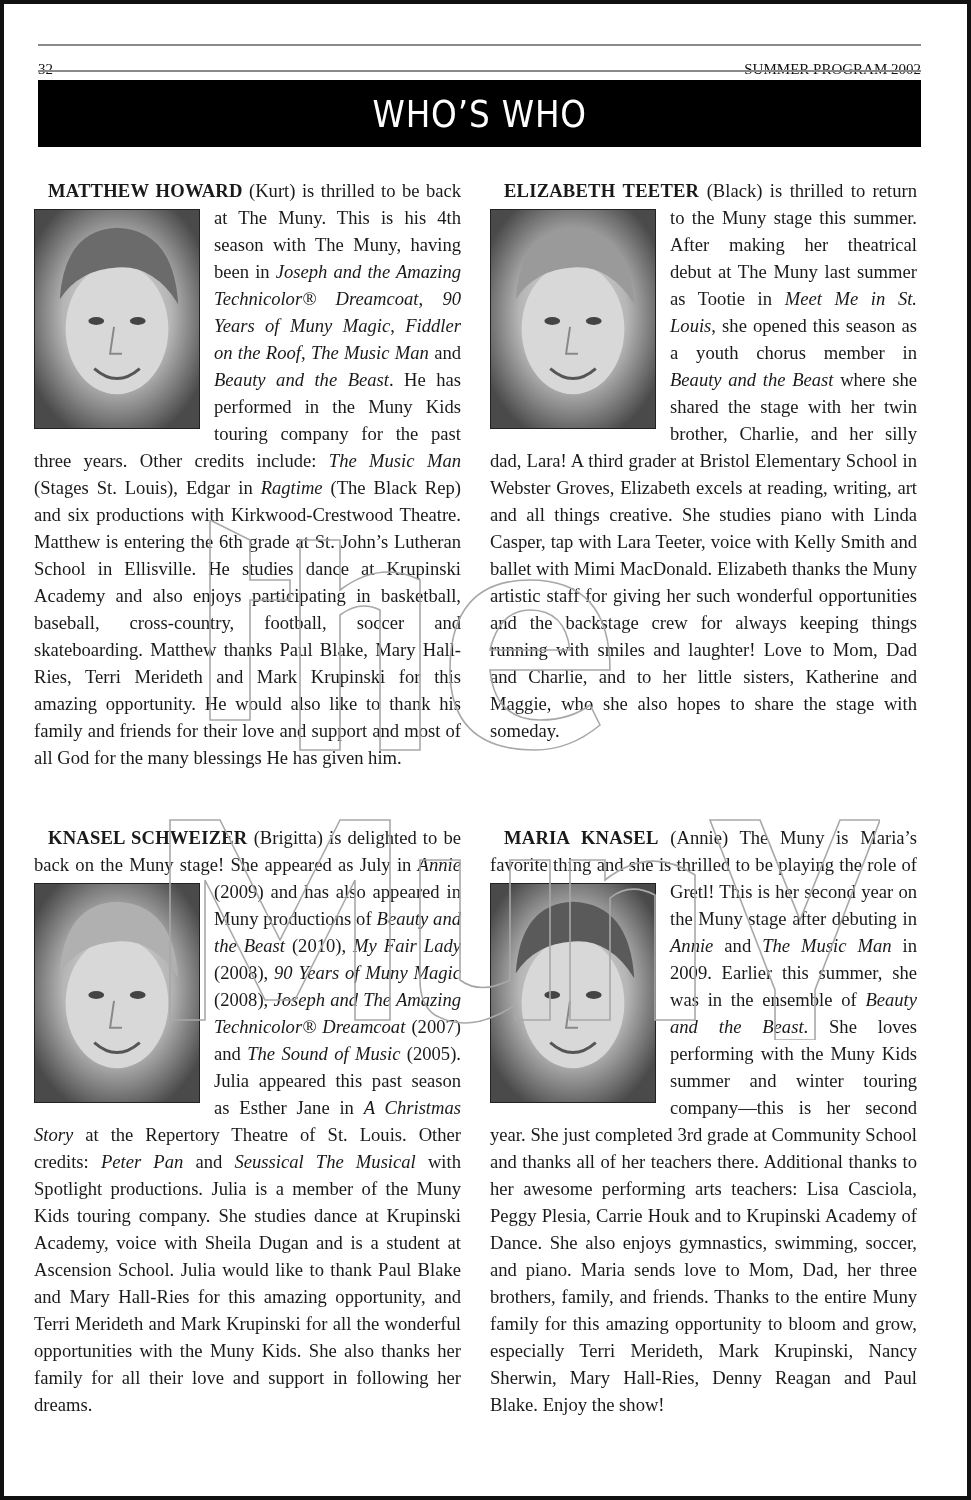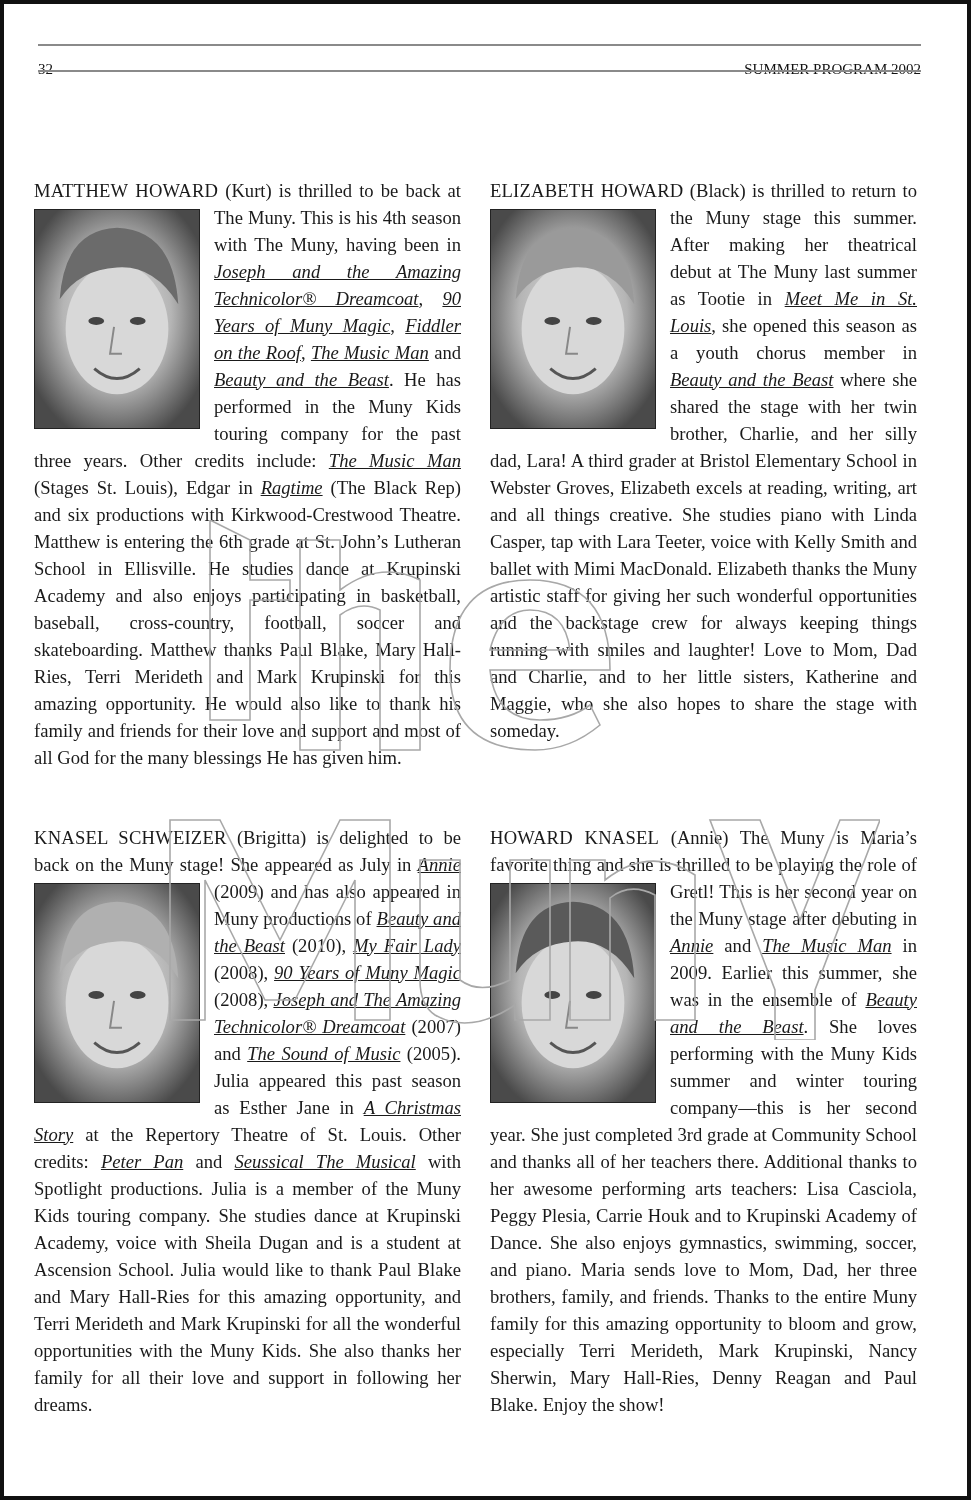--- a/index.html
+++ b/index.html
@@ -5,36 +5,39 @@
   html, body { margin: 0; padding: 0; background: #fff; }
   body { width: 971px; height: 1500px; position: relative; overflow: hidden; }
   .frame { position: absolute; left: 0; top: 0; width: 963px; height: 1492px; border: 4px solid #111; background: #fff; }
   .hdr-line { position: absolute; left: 34px; width: 883px; height: 2px; background: #8a8a8a; }
   .hdr-text { position: absolute; top: 57px; font-family: Liberation Serif, serif; font-size: 15px; color: #111; }
   .banner { position: absolute; left: 34px; top: 76px; width: 883px; height: 67px; background: #000; display: flex; align-items: center; justify-content: center; }
   .banner-title { color: #fff; font-family: "DejaVu Sans", sans-serif; font-size: 38px; letter-spacing: 1px; font-weight: normal; transform: scaleX(0.86); }
   .col { position: absolute; width: 427px; font-family: "Liberation Serif", serif; font-size: 18.6px; line-height: 27px; color: #1a1a1a; text-align: justify; }
   .col-left { left: 34px; }
   .col-right { left: 490px; }
-  .name { font-weight: normal; letter-spacing: 0.2px; }
+  .name { font-weight: bold; letter-spacing: 0.2px; margin-left: 14px; }
   .role { }
   .photo { float: left; width: 166px; height: 220px; margin: 5px 14px 4px 0; border: 1.5px solid #222; box-sizing: border-box; position: relative; overflow: hidden; }
   .photo svg { display: block; width: 100%; height: 100%; }
-  i { font-style: italic; text-decoration: underline; }
+  i { font-style: italic; }
   .watermark { position: absolute; left: 150px; top: 520px; width: 730px; height: 520px; pointer-events: none; }
 </style>
 </head>
 <body>
 
 <div class="frame">
   <div class="hdr-line" style="top:40px"></div>
   <div class="hdr-text" style="left:34px">32</div>
   <div class="hdr-text" style="right:46px">SUMMER PROGRAM 2002</div>
   <div class="hdr-line" style="top:66px"></div>
 
+  <div class="banner">
+    <span class="banner-title">WHO’S WHO</span>
+  </div>
 </div>
 
 <div class="col col-left" style="top:158px">
   <p>
     <span class="name">MATTHEW HOWARD</span>
     (<span class="role">Kurt</span>)<span class="seg-target"> is thrilled to be back at The Muny. This is his <span class="photo">
 <svg viewBox="0 0 166 220" preserveAspectRatio="none">
   <defs>
     <radialGradient id="g#6b6b6b" cx="50%" cy="48%" r="60%">
       <stop offset="0%" stop-color="#e6e6e6"></stop>
@@ -73,21 +76,21 @@
   <ellipse cx="104" cy="112" rx="8" ry="4" fill="#444"></ellipse>
   <path d="M80 118 L76 145 L88 145" fill="none" stroke="#888" stroke-width="2"></path>
   <path d="M60 160 Q83 180 106 160" fill="none" stroke="#555" stroke-width="3"></path>
 </svg>
         </span>as July in <i>Annie</i> (2009) and has also appeared in Muny productions of <i>Beauty and the Beast</i> (2010), <i>My Fair Lady</i> (2008), <i>90 Years of Muny Magic</i> (2008), <i>Joseph and The Amazing Technicolor® Dreamcoat</i> (2007) and <i>The Sound of Music</i> (2005). Julia appeared this past season as Esther Jane in <i>A Christmas Story</i> at the Repertory Theatre of St. Louis. Other credits: <i>Peter Pan</i> and <i>Seussical The Musical</i> with Spotlight productions. Julia is a member of the Muny Kids touring company. She studies dance at Krupinski Academy, voice with Sheila Dugan and is a student at Ascension School. Julia would like to thank Paul Blake and Mary Hall-Ries for this amazing opportunity, and Terri Merideth and Mark Krupinski for all the wonderful opportunities with the Muny Kids. She also thanks her family for all their love and support in following her dreams.</span>
   </p>
 </div>
 
 <div class="col col-right" style="top:158px">
   <p>
-    <span class="name">ELIZABETH HOWARD</span>
+    <span class="name">ELIZABETH TEETER</span>
     (<span class="role">Black</span>)<span class="seg-target"> is thrilled to return to the Muny stage this summer. <span class="photo">
 <svg viewBox="0 0 166 220" preserveAspectRatio="none">
   <defs>
     <radialGradient id="g#9a9a9a" cx="50%" cy="48%" r="60%">
       <stop offset="0%" stop-color="#e6e6e6"></stop>
       <stop offset="55%" stop-color="#b5b5b5"></stop>
       <stop offset="100%" stop-color="#4a4a4a"></stop>
     </radialGradient>
   </defs>
   <rect width="166" height="220" fill="url(#g#9a9a9a)"></rect>
@@ -97,21 +100,21 @@
   <ellipse cx="104" cy="112" rx="8" ry="4" fill="#444"></ellipse>
   <path d="M80 118 L76 145 L88 145" fill="none" stroke="#888" stroke-width="2"></path>
   <path d="M60 160 Q83 180 106 160" fill="none" stroke="#555" stroke-width="3"></path>
 </svg>
         </span>After making her theatrical debut at The Muny last summer as Tootie in <i>Meet Me in St. Louis</i>, she opened this season as a youth chorus member in <i>Beauty and the Beast</i> where she shared the stage with her twin brother, Charlie, and her silly dad, Lara! A third grader at Bristol Elementary School in Webster Groves, Elizabeth excels at reading, writing, art and all things creative. She studies piano with Linda Casper, tap with Lara Teeter, voice with Kelly Smith and ballet with Mimi MacDonald. Elizabeth thanks the Muny artistic staff for giving her such wonderful opportunities and the backstage crew for always keeping things running with smiles and laughter! Love to Mom, Dad and Charlie, and to her little sisters, Katherine and Maggie, who she also hopes to share the stage with someday.</span>
   </p>
 </div>
 
 <div class="col col-right" style="top:805px">
   <p>
-    <span class="name">HOWARD KNASEL</span>
+    <span class="name">MARIA KNASEL</span>
     (<span class="role">Annie</span>)<span class="seg-target"> The Muny is Maria’s favorite thing and she is thrilled to <span class="photo">
 <svg viewBox="0 0 166 220" preserveAspectRatio="none">
   <defs>
     <radialGradient id="g#5a5a5a" cx="50%" cy="48%" r="60%">
       <stop offset="0%" stop-color="#e6e6e6"></stop>
       <stop offset="55%" stop-color="#b5b5b5"></stop>
       <stop offset="100%" stop-color="#4a4a4a"></stop>
     </radialGradient>
   </defs>
   <rect width="166" height="220" fill="url(#g#5a5a5a)"></rect>

